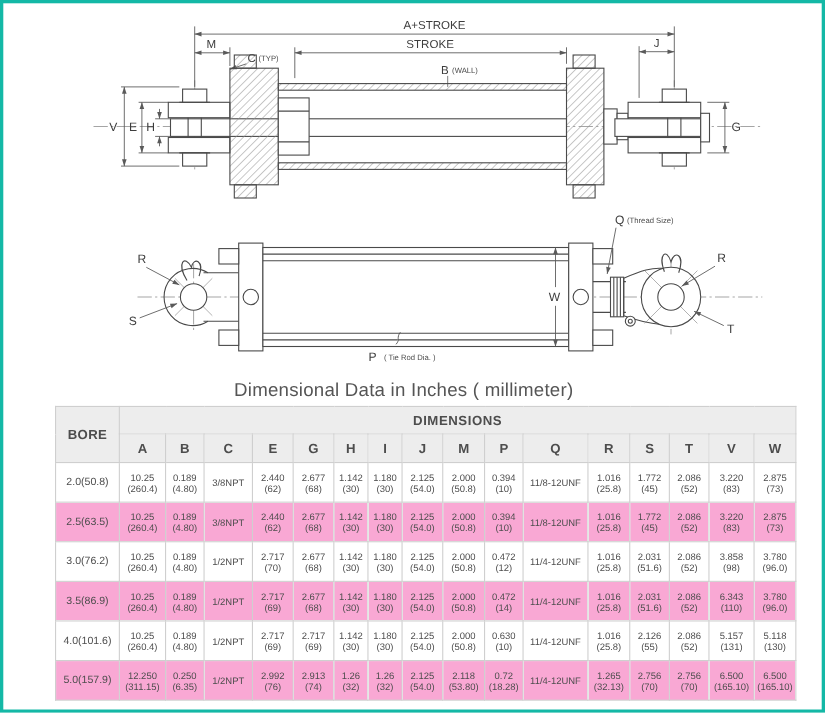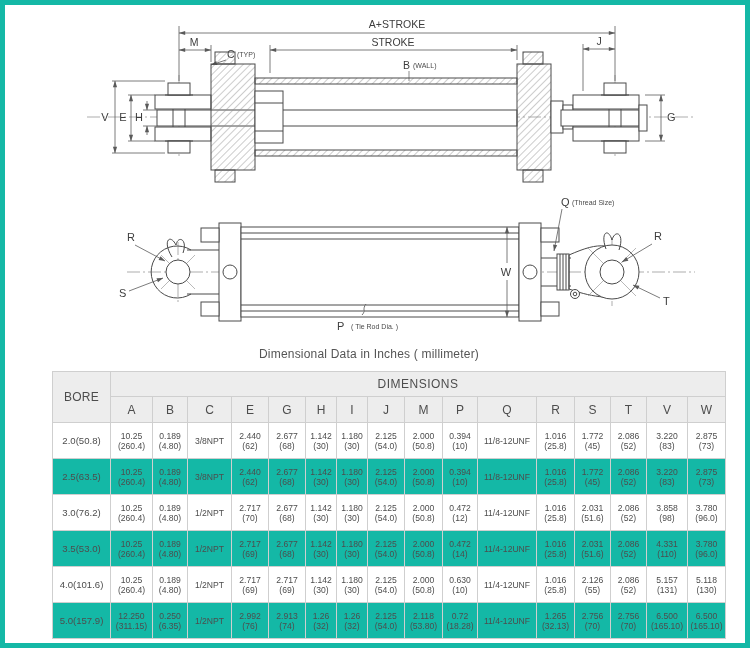--- a/index.html
+++ b/index.html
@@ -1,39 +1,39 @@
 <!DOCTYPE html>
 <html><head>
 <meta charset="utf-8">
 <style>
   html,body { margin:0; padding:0; background:#fff; }
   body { width:750px; height:648px; font-family:"Liberation Sans",sans-serif; }
   .sheet { position:relative; width:750px; height:648px; box-sizing:border-box;
-           border:5px solid #14b8a6; background:#fff; overflow:hidden; }
+           border:3px solid #14b8a6; background:#fff; overflow:hidden; }
   svg.drawing { position:absolute; left:0; top:0; }
   svg text { font-family:"Liberation Sans",sans-serif; fill:#3d3d3d; }
   .dimtxt  { font-size:10.5px; }
   .bigtxt  { font-size:11px; }
   .notetxt { font-size:7px; fill:#4a4a4a; }
 
   .title { position:absolute; left:0; top:342px; width:728px; text-align:center;
-           font-size:12px; color:#555; letter-spacing:0.2px; }
+           font-size:17px; color:#555; letter-spacing:0.2px; }
 
   .table-wrap { position:absolute; left:47px; top:366px; width:666px; }
   table { border-collapse:collapse; width:666px; table-layout:fixed;
           color:#4d4d4d; }
   th,td { border:1px solid #cfcfcf; text-align:center; vertical-align:middle;
           padding:0; overflow:hidden; }
-  thead th { background:#ededed; font-weight:normal; }
+  thead th { background:#ededed; font-weight:bold; }
   th.bore-h { font-size:12px; letter-spacing:0.3px; }
   th.dims-h { font-size:12px; height:24px; letter-spacing:0.5px; }
   tr.letters th { font-size:12px; height:25px; background:#ededed; }
   tbody td { font-size:8.6px; line-height:10px; height:35px; white-space:pre-line; background:#fff; }
   tbody td.bore { font-size:9.6px; }
-  tbody tr.alt td { background:#14b8a6; }
+  tbody tr.alt td { background:#f9a8d4; }
 </style>
 </head>
 <body>
 
 <div class="sheet">
 
   <svg class="drawing" width="750" height="340" viewBox="0 0 750 340">
     <defs>
       <marker id="ar" viewBox="0 0 10 8" markerWidth="9" markerHeight="7" refX="9.3" refY="4" orient="auto-start-reverse">
         <path d="M0.5,1 L9.5,4 L0.5,7 Z" fill="#5a5a5a"></path>
@@ -387,21 +387,21 @@
             <td>2.031
 (51.6)</td>
             <td>2.086
 (52)</td>
             <td>3.858
 (98)</td>
             <td>3.780
 (96.0)</td>
           </tr>
           <tr class="alt">
-            <td class="bore">3.5(53.0)</td>
+            <td class="bore">3.5(86.9)</td>
             <td>10.25
 (260.4)</td>
             <td>0.189
 (4.80)</td>
             <td>1/2NPT</td>
             <td>2.717
 (69)</td>
             <td>2.677
 (68)</td>
             <td>1.142
@@ -414,21 +414,21 @@
 (50.8)</td>
             <td>0.472
 (14)</td>
             <td>11/4-12UNF</td>
             <td>1.016
 (25.8)</td>
             <td>2.031
 (51.6)</td>
             <td>2.086
 (52)</td>
-            <td>4.331
+            <td>6.343
 (110)</td>
             <td>3.780
 (96.0)</td>
           </tr>
           <tr>
             <td class="bore">4.0(101.6)</td>
             <td>10.25
 (260.4)</td>
             <td>0.189
 (4.80)</td>

